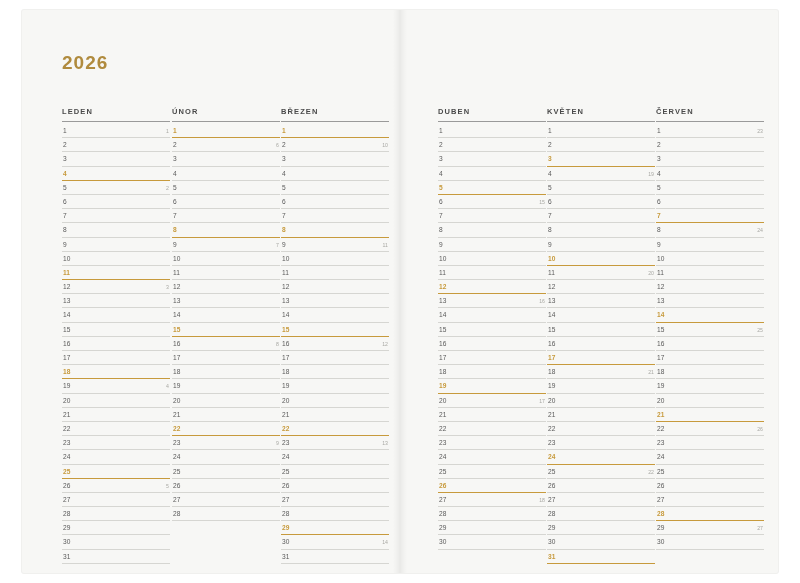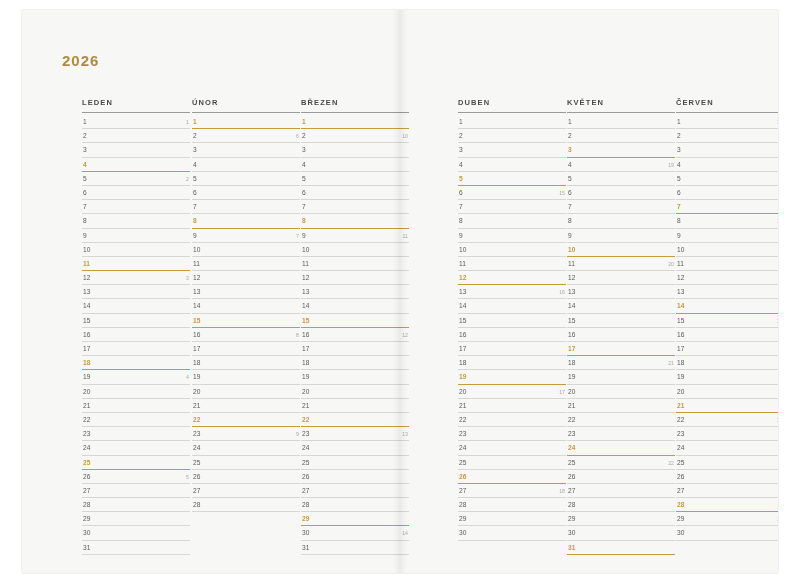--- a/index.html
+++ b/index.html
@@ -44,37 +44,36 @@
         rgba(0,0,0,0.035) 35%,
         rgba(0,0,0,0.06) 50%,
         rgba(0,0,0,0.035) 65%,
         rgba(0,0,0,0.00) 100%);
     pointer-events: none;
   }
   .year {
     position: absolute;
     left: 40px;
     top: 42px;
-    font-size: 15px;
+    font-size: 19px;
     font-weight: bold;
     letter-spacing: 1px;
     color: #b08b3e;
   }
   .columns {
     position: absolute;
     left: 0;
     top: 88px;
     width: 100%;
     height: 470px;
   }
   .col {
     position: absolute;
-    top: 0;
+    top: 9px;
     width: 108px;
-    margin-left: 20px;
   }
   .month-name {
     font-size: 7.5px;
     font-weight: bold;
     letter-spacing: 1.1px;
     color: #4a4a4a;
     padding-bottom: 5px;
     border-bottom: 1px solid #9a9a9a;
     margin-bottom: 2px;
     text-transform: uppercase;

